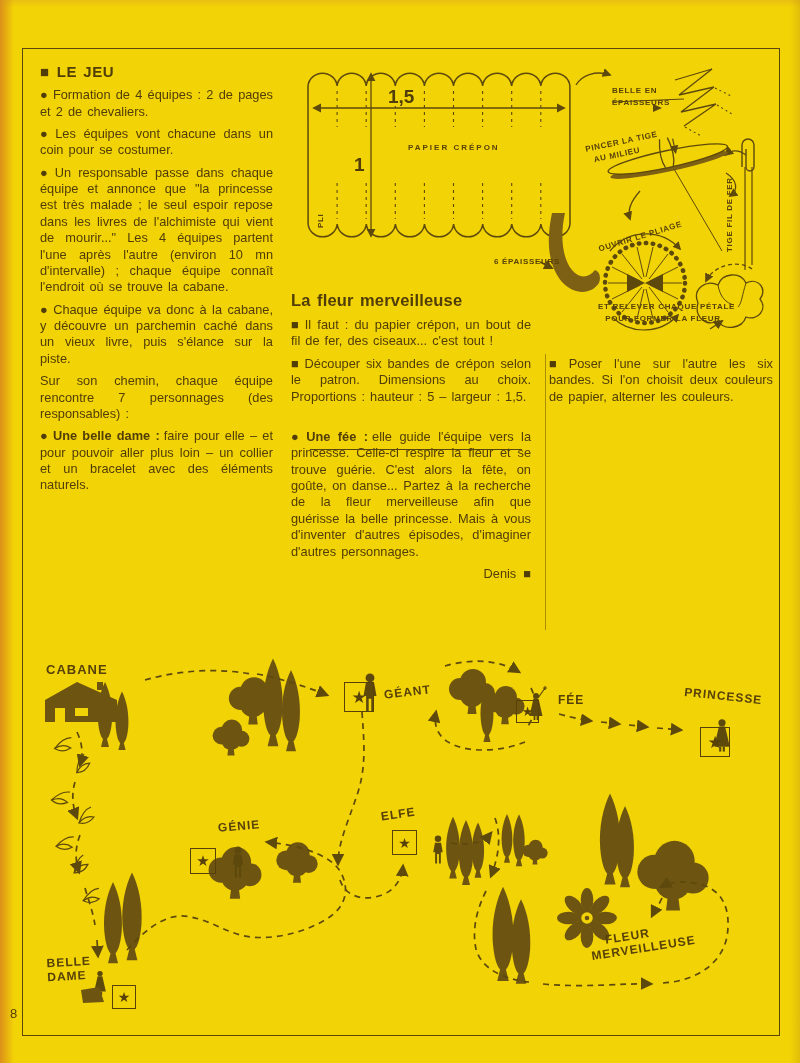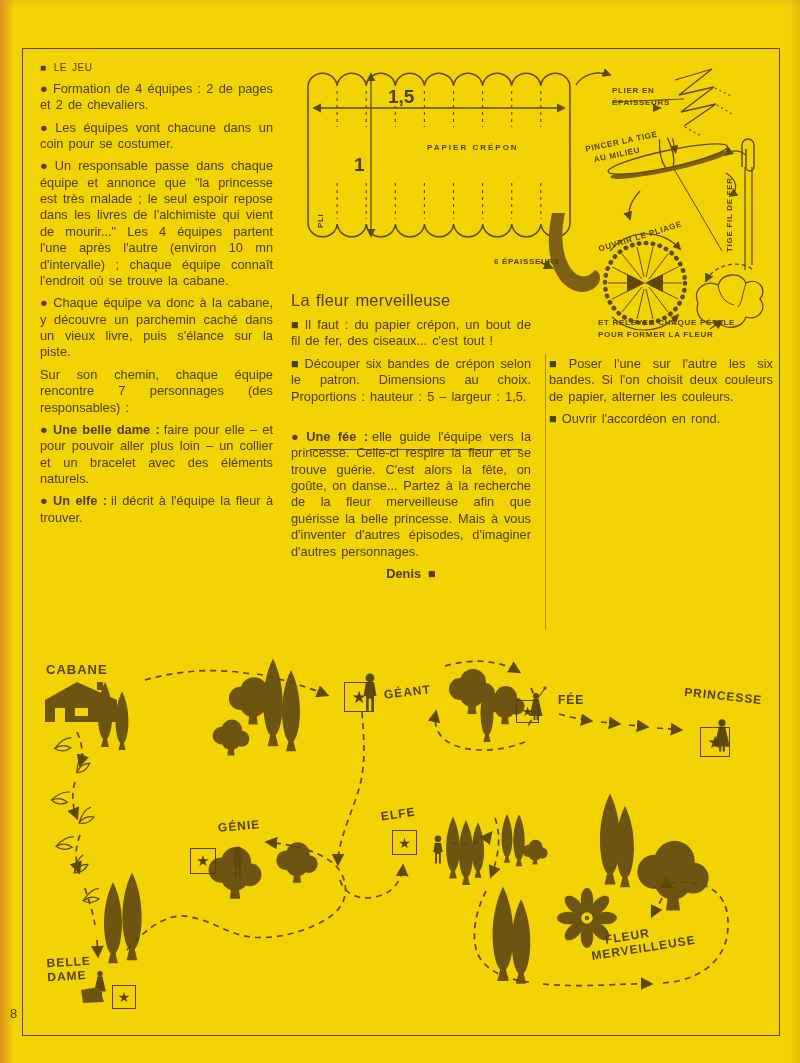--- a/index.html
+++ b/index.html
@@ -16,29 +16,29 @@
   .edge-r{position:absolute;right:0;top:0;width:10px;height:100%;
     background:linear-gradient(270deg,rgba(180,130,20,.28),rgba(180,130,20,0));pointer-events:none}
   .frame{position:absolute;left:22px;top:48px;width:758px;height:988px;
     border:1.5px solid #5b470c;box-sizing:border-box}
   .col{position:absolute;font-size:12.8px;line-height:1.28;text-align:justify;
     word-spacing:1.5px;color:#513d07}
   .col p{margin:0 0 6px 0}
   .col1{left:40px;top:62px;width:233px}
   .col2{left:291px;top:290px;width:240px}
   .col3{left:549px;top:356px;width:224px}
-  .h1{font-size:10px;font-weight:normal;letter-spacing:.6px;margin:0 0 7px 0}
+  .h1{font-size:15px;font-weight:bold;letter-spacing:.6px;margin:0 0 7px 0}
   .h1 .sq{margin-right:7px}
-  .h2{font-size:16.5px;font-weight:normal;margin:0 0 9px 0;letter-spacing:.2px}
+  .h2{font-size:16.5px;font-weight:bold;margin:0 0 9px 0;letter-spacing:.2px}
   .blt{margin-right:5px}
   .blt:empty{display:none}
   b.lead{margin-right:4px}
   b.lead:empty{display:none}
   .fee-para{margin-top:24px !important}
-  .byline{text-align:center;font-weight:bold;margin-top:2px}
+  .byline{text-align:right;font-weight:normal;margin-top:2px}
   .byline .sq{margin-left:7px}
   .divider{position:absolute;left:310px;top:449px;width:212px;border-top:1.5px solid #5b470c}
   .vrule{position:absolute;left:545px;top:354px;height:276px;width:0;
     border-left:1px solid rgba(107,85,15,.55)}
   .dlabel{position:absolute;font-weight:bold;font-size:8px;letter-spacing:.7px;
     color:#574109;white-space:nowrap;line-height:1.45}
   .dim{position:absolute;font-weight:bold;font-size:19px;color:#513d07;
     background:#f2d306;padding:0 4px;line-height:1}
   .rot90{transform:rotate(-90deg);transform-origin:left top}
   .mlabel{position:absolute;font-weight:bold;font-size:12px;letter-spacing:1px;
@@ -58,36 +58,34 @@
 <div class="frame"></div>
 
 <div class="col col1">
   <p class="h1"><span class="sq">■</span><span>LE JEU</span></p>
   <p><span class="blt">●</span><span>Formation de 4 équipes : 2 de pages et 2 de chevaliers.</span></p>
   <p><span class="blt">●</span><span>Les équipes vont chacune dans un coin pour se costumer.</span></p>
   <p><span class="blt">●</span><span>Un responsable passe dans chaque équipe et annonce que "la princesse est très malade ; le seul espoir repose dans les livres de l'alchimiste qui vient de mourir..." Les 4 équipes partent l'une après l'autre (environ 10 mn d'intervalle) ; chaque équipe connaît l'endroit où se trouve la cabane.</span></p>
   <p><span class="blt">●</span><span>Chaque équipe va donc à la cabane, y découvre un parchemin caché dans un vieux livre, puis s'élance sur la piste.</span></p>
   <p><span>Sur son chemin, chaque équipe rencontre 7 personnages (des responsables) :</span></p>
   <p><span class="blt">●</span><b class="lead">Une belle dame :</b><span>faire pour elle – et pour pouvoir aller plus loin – un collier et un bracelet avec des éléments naturels.</span></p>
-  <p><span class="blt">●</span><b class="lead">Un elfe :</b><span>il décrit à l'équipe la fleur à trouver.</span></p>
 </div>
 
 <div class="col col2">
   <p class="h2">La fleur merveilleuse</p>
   <p><span class="blt">■</span><span>Il faut : du papier crépon, un bout de fil de fer, des ciseaux... c'est tout !</span></p>
   <p><span class="blt">■</span><span>Découper six bandes de crépon selon le patron. Dimensions au choix. Proportions : hauteur : 5 – largeur : 1,5.</span></p>
   <p class="fee-para"><span class="blt">●</span><b class="lead">Une fée :</b><span>elle guide l'équipe vers la princesse. Celle-ci respire la fleur et se trouve guérie. C'est alors la fête, on goûte, on danse... Partez à la recherche de la fleur merveilleuse afin que guérisse la belle princesse. Mais à vous d'inventer d'autres épisodes, d'imaginer d'autres personnages.</span></p>
   <p class="byline"><span>Denis</span><span class="sq">■</span></p>
 </div>
 <div class="divider"></div>
 <div class="vrule"></div>
 
 <div class="col col3">
   <p><span class="blt">■</span><span>Poser l'une sur l'autre les six bandes. Si l'on choisit deux couleurs de papier, alterner les couleurs.</span></p>
-  <p><span class="blt">■</span><span>Ouvrir l'accordéon en rond.</span></p>
 </div>
 
 <svg style="left:290px;top:55px" width="495" height="305" viewBox="0 0 495 305">
   <defs>
     <marker id="ar" viewBox="0 0 10 10" refX="8" refY="5" markerWidth="7" markerHeight="7" orient="auto-start-reverse">
       <path d="M0,0 L10,5 L0,10 Z" fill="#5e490d"></path>
     </marker>
   </defs>
   <g stroke="#5e490d" fill="none" stroke-width="1.5">
     <path d="M18,31 a14.6,14 0 0 1 29.1,0 a14.6,14 0 0 1 29.1,0 a14.6,14 0 0 1 29.1,0 a14.6,14 0 0 1 29.1,0 a14.6,14 0 0 1 29.1,0 a14.6,14 0 0 1 29.1,0 a14.6,14 0 0 1 29.1,0 a14.6,14 0 0 1 29.1,0 a14.6,14 0 0 1 29.1,0 L280,169 a14.6,14 0 0 1 -29.1,0 a14.6,14 0 0 1 -29.1,0 a14.6,14 0 0 1 -29.1,0 a14.6,14 0 0 1 -29.1,0 a14.6,14 0 0 1 -29.1,0 a14.6,14 0 0 1 -29.1,0 a14.6,14 0 0 1 -29.1,0 a14.6,14 0 0 1 -29.1,0 a14.6,14 0 0 1 -29.1,0 Z"></path>
@@ -130,34 +128,34 @@
   <g stroke="#5e490d" fill="none" stroke-width="1.3">
     <path d="M408,248 C402,234 416,224 428,230 C432,218 450,216 456,228 C468,222 478,234 470,244 C478,254 468,266 456,262 C452,274 434,276 428,266 C416,272 404,262 408,248 Z"></path>
     <path stroke-width="1" d="M428,230 C430,242 436,248 444,250 M456,228 C452,240 452,248 448,252"></path>
     <path stroke-dasharray="4 3" d="M462,214 C448,204 424,210 416,226" marker-end="url(#ar)"></path>
   </g>
   <path d="M420,274 L432,266" stroke="#5e490d" stroke-width="1.4" fill="none" marker-end="url(#ar)"></path>
 </svg>
 
 <div class="dim" style="left:384px;top:87px">1,5</div>
 <div class="dim" style="left:350px;top:155px">1</div>
-<div class="dlabel" style="left:427px;top:142px;letter-spacing:2px">PAPIER CRÉPON</div>
+<div class="dlabel" style="left:408px;top:142px;letter-spacing:2px">PAPIER CRÉPON</div>
 <div class="dlabel rot90" style="left:315px;top:228px">PLI</div>
 <div class="dlabel" style="left:494px;top:256px">6 ÉPAISSEURS</div>
 <div class="dlabel" style="left:612px;top:85px">
-  <span style="display:block">PLIER EN</span>
+  <span style="display:block">BELLE EN</span>
   <span style="display:block">ÉPAISSEURS</span>
 </div>
 <div class="dlabel" style="left:586px;top:136px;transform:rotate(-12deg)">
   <span style="display:block">PINCER LA TIGE</span>
   <span style="display:block;margin-left:6px">AU MILIEU</span>
 </div>
 <div class="dlabel" style="left:597px;top:231px;transform:rotate(-17deg)">OUVRIR LE PLIAGE</div>
 <div class="dlabel rot90" style="left:724px;top:252px">TIGE FIL DE FER</div>
-<div class="dlabel" style="left:598px;top:317px;width:130px">
+<div class="dlabel" style="left:598px;top:301px;text-align:center;width:130px">
   <span style="display:block">ET RELEVER CHAQUE PÉTALE</span>
   <span style="display:block">POUR FORMER LA FLEUR</span>
 </div>
 
 <svg style="left:25px;top:650px" width="752" height="385" viewBox="0 0 752 385">
   <defs>
     <marker id="ma" viewBox="0 0 10 10" refX="8" refY="5" markerWidth="7.5" markerHeight="7.5" orient="auto-start-reverse">
       <path d="M0,0 L10,5 L0,10 Z" fill="#5e490d"></path>
     </marker>
     <g id="T" fill="#6d5511">

